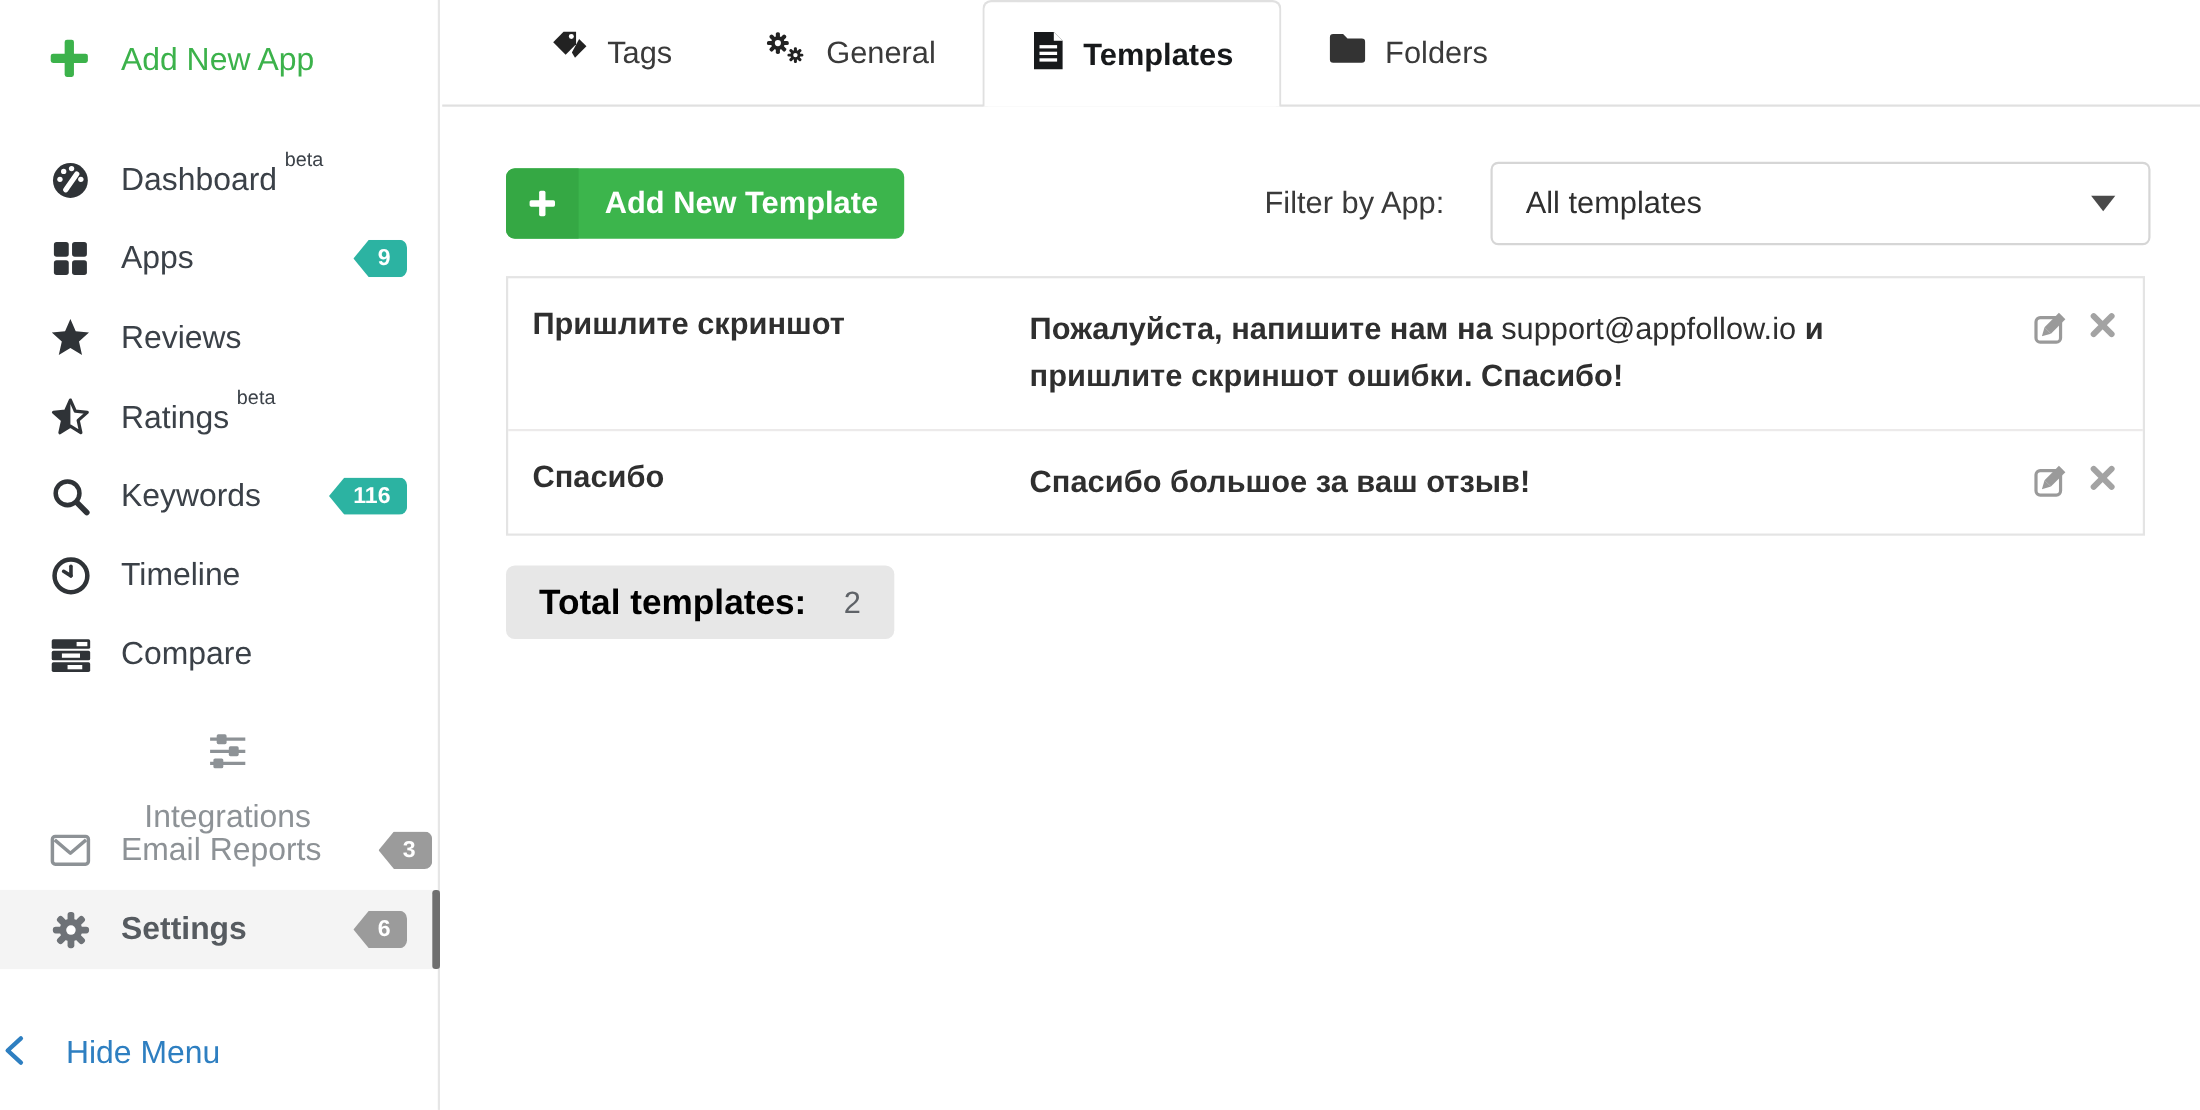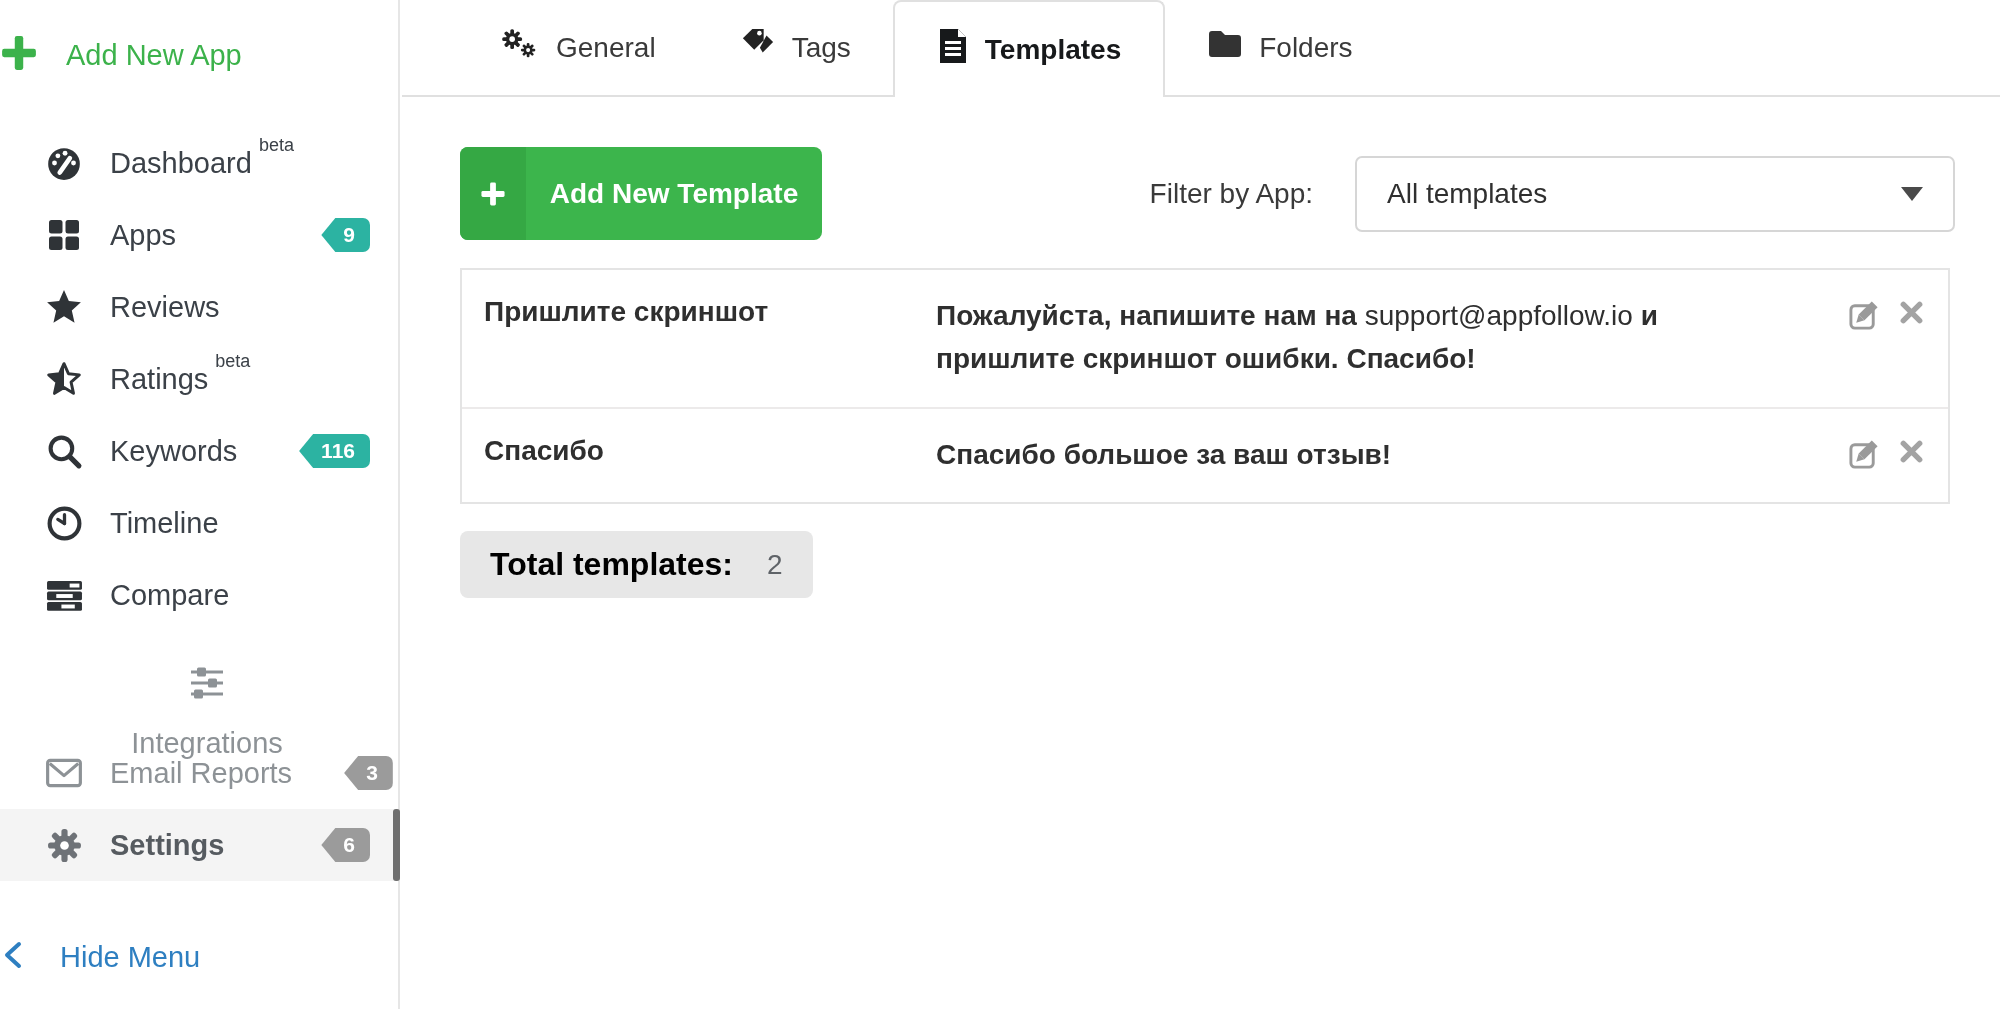--- a/index.html
+++ b/index.html
@@ -3,21 +3,21 @@
 <meta charset="utf-8">
 <style>
   * { margin:0; padding:0; box-sizing:border-box; }
   html,body { width:2000px; height:1009px; overflow:hidden; background:#fff;
     font-family:"Liberation Sans","DejaVu Sans",sans-serif; color:#3b4148; }
 
   
   .sidebar { position:absolute; left:0; top:0; bottom:0; width:400px;
     border-right:2px solid #e6e6e6; background:#fff; }
   .add-app { height:110px; display:flex; align-items:center; gap:28px;
-    cursor:pointer; }
+    padding-left:44px; cursor:pointer; }
   .add-app .label { font-size:29px; color:#3cb24b; }
   .nav { margin-top:17px; }
   .nav-item { height:72px; display:flex; align-items:center; gap:26px;
     padding-left:44px; padding-right:28px; cursor:pointer; position:relative; }
   .nav-item .icon { width:40px; display:flex; justify-content:center; flex:none; }
   .nav-item .label { font-size:29px; color:#3b4148; white-space:nowrap; }
   .nav-item sup { font-size:18px; position:relative; top:-11px; margin-left:7px; color:#3b4148; }
   .nav-item .spacer { flex:1; }
   .group2 { margin-top:34px;flex-direction:column; }
   .muted .label { color:#8d9296; }
@@ -38,21 +38,21 @@
   .main { position:absolute; left:402px; top:0; right:0; bottom:0; background:#fff; }
   .tabs { display:flex; align-items:stretch; height:97px; padding-left:56px;
     border-bottom:2px solid #e0e0e0; }
   .tab { display:flex; align-items:center; gap:16px; padding:0 42px;
     font-size:28px; color:#3a3a3a; cursor:pointer; }
   .tab.active { background:#fff; border:2px solid #e0e0e0; border-bottom:none;
     border-radius:8px 8px 0 0; margin-bottom:-2px; font-weight:bold; color:#17191b; }
 
   .toolbar { margin:50px 45px 0 58px; display:flex; align-items:center;
     justify-content:space-between; }
-  .btn-add { width:362px; height:93px; background:#3cb54c; border:none;
+  .btn-add { width:362px; height:64px; background:#3cb54c; border:none;
     border-radius:8px; display:flex; align-items:center; overflow:hidden;
     cursor:pointer; padding:0; }
   .btn-add .plus-zone { width:66px; align-self:stretch; background:#35a844;
     display:flex; align-items:center; justify-content:center; }
   .btn-add .txt { flex:1; color:#fff; font-size:28px; font-weight:bold; text-align:center; }
   .filter { display:flex; align-items:center; }
   .filter .flabel { font-size:28px; color:#3a3a3a; margin-right:42px; }
   .select { width:600px; height:76px; border:2px solid #d6d6d6; border-radius:7px;
     display:flex; align-items:center; padding:0 30px; cursor:pointer; background:#fff; }
   .select .val { font-size:28px; color:#2f2f2f; flex:1; }
@@ -236,20 +236,31 @@
           <polyline points="19,4 7,15 19,26" fill="none" stroke="#2e7fc1" stroke-width="4" stroke-linecap="round" stroke-linejoin="round"></polyline>
         </svg>
     </span>
     <span class="label">Hide Menu</span>
   </div>
 </div>
 
 <div class="main">
 
   <div class="tabs">
+    <div class="tab">
+      <span class="icon">
+        <svg width="36" height="34" viewBox="0 0 36 36">
+            <polygon points="27,9 34,16 23,27 20,22" fill="#222"></polygon>
+            <polygon points="2,12 12,2 24,2 24,14 14,24" fill="#222"></polygon>
+            <circle cx="19.5" cy="6.5" r="2.4" fill="#fff"></circle>
+          </svg>
+      </span>
+      <span>Tags</span>
+    </div>
+
     <div class="tab">
       <span class="icon">
         <svg width="40" height="34" viewBox="0 0 40 34">
             <g fill="#222">
               <g transform="translate(1,1) scale(0.62)">
                 <rect x="15" y="2" width="6" height="32" rx="2.5"></rect>
                 <rect x="15" y="2" width="6" height="32" rx="2.5" transform="rotate(45 18 18)"></rect>
                 <rect x="15" y="2" width="6" height="32" rx="2.5" transform="rotate(90 18 18)"></rect>
                 <rect x="15" y="2" width="6" height="32" rx="2.5" transform="rotate(135 18 18)"></rect>
                 <circle cx="18" cy="18" r="10"></circle>
@@ -266,31 +277,20 @@
               <circle cx="18" cy="18" r="4.5" fill="#fff"></circle>
             </g>
             <g transform="translate(20,15) scale(0.45)">
               <circle cx="18" cy="18" r="4.5" fill="#fff"></circle>
             </g>
           </svg>
       </span>
       <span>General</span>
     </div>
 
-    <div class="tab">
-      <span class="icon">
-        <svg width="36" height="34" viewBox="0 0 36 36">
-            <polygon points="27,9 34,16 23,27 20,22" fill="#222"></polygon>
-            <polygon points="2,12 12,2 24,2 24,14 14,24" fill="#222"></polygon>
-            <circle cx="19.5" cy="6.5" r="2.4" fill="#fff"></circle>
-          </svg>
-      </span>
-      <span>Tags</span>
-    </div>
-
     <div class="tab active">
       <span class="icon">
         <svg width="32" height="36" viewBox="0 0 32 36">
             <path d="M3 1 h18 l8 8 v26 h-26 z" fill="#17191b"></path>
             <polygon points="21,1 29,9 21,9" fill="#fff"></polygon>
             <rect x="8" y="13" width="16" height="3" fill="#fff"></rect>
             <rect x="8" y="19" width="16" height="3" fill="#fff"></rect>
             <rect x="8" y="25" width="16" height="3" fill="#fff"></rect>
           </svg>
       </span>

